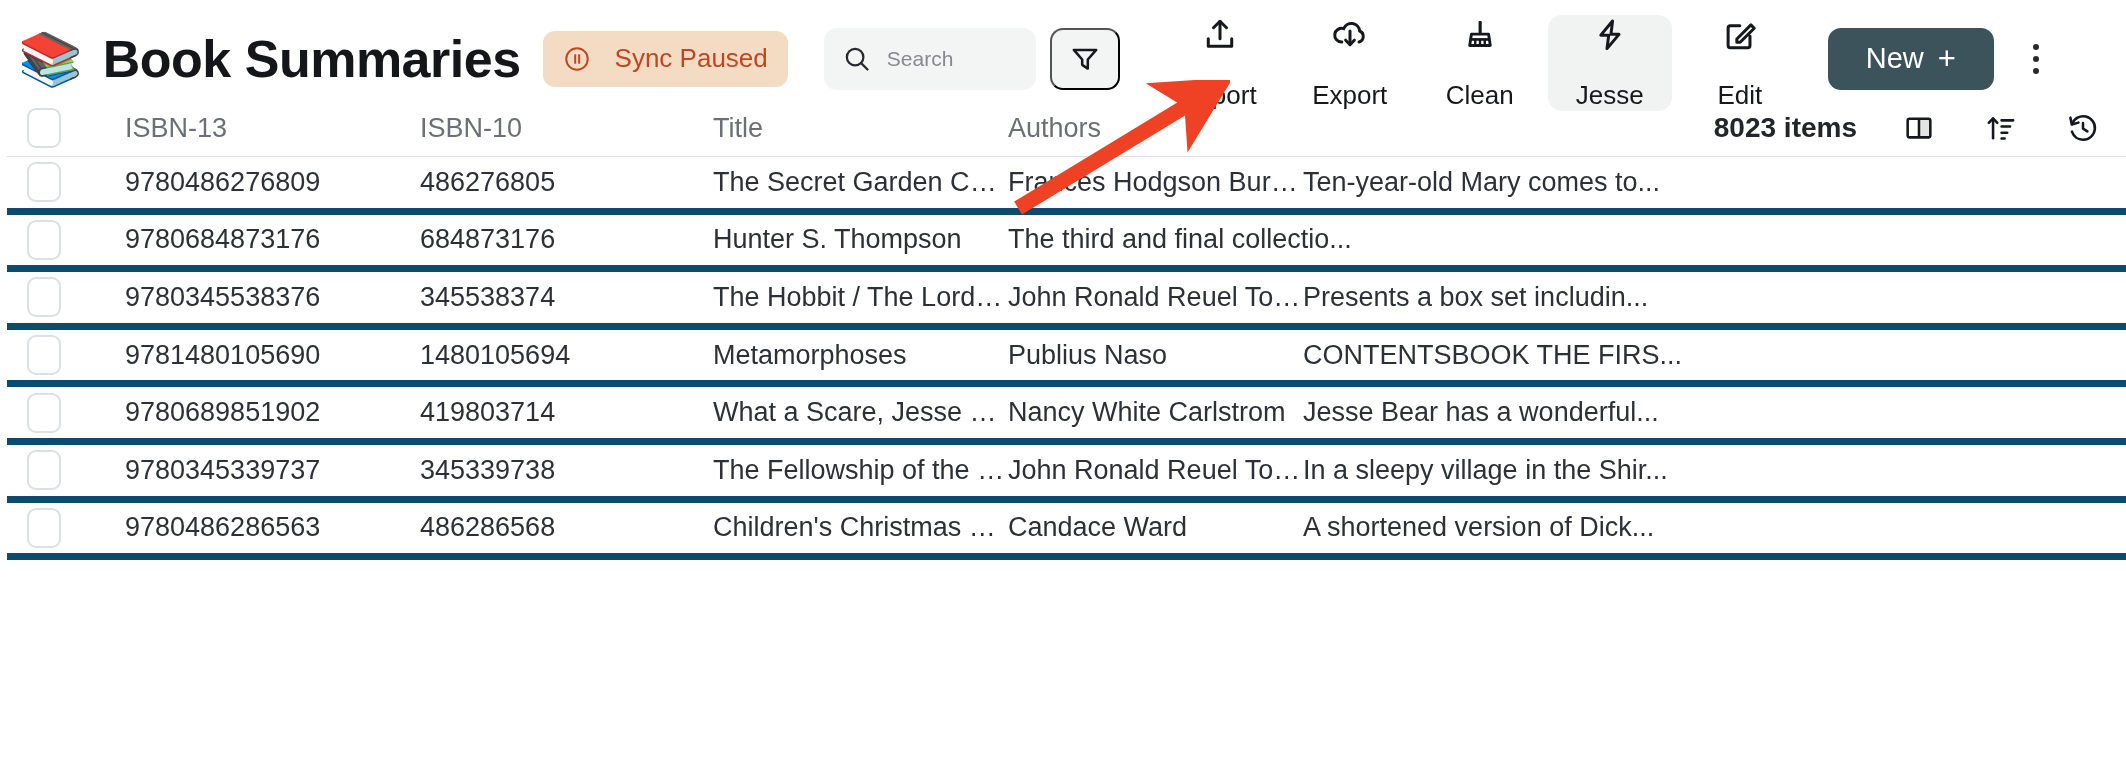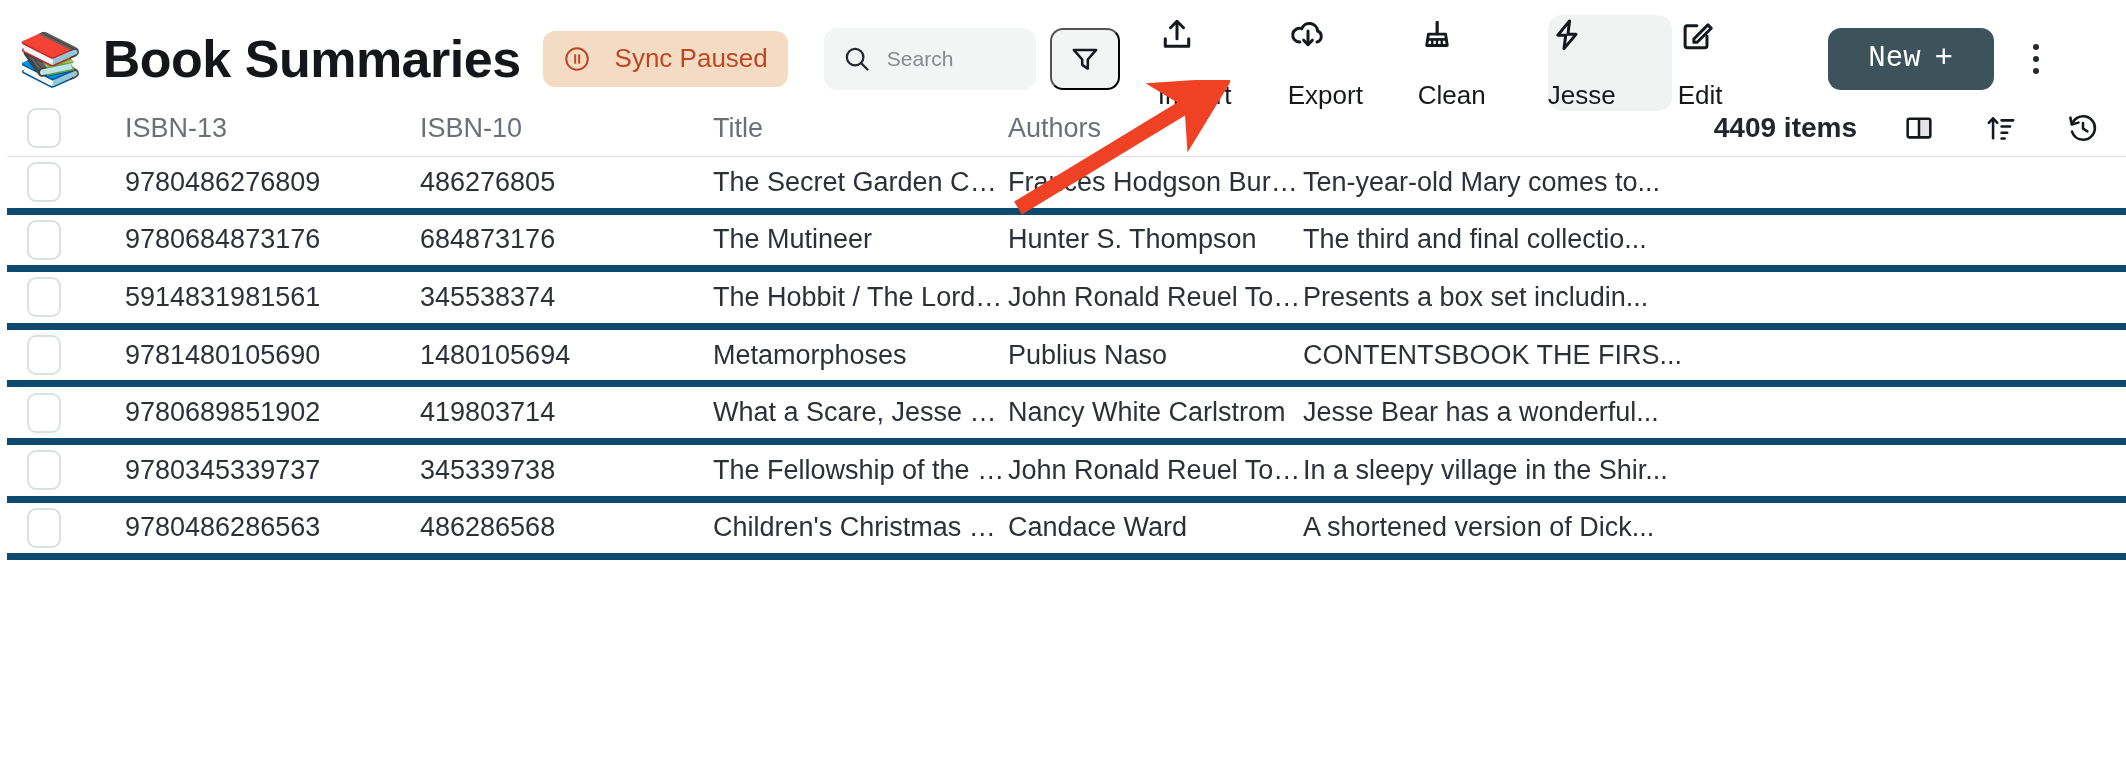--- a/index.html
+++ b/index.html
@@ -111,21 +111,21 @@
     display: flex;
     align-items: flex-end;
     gap: 6px;
   }
   .act {
     width: 124px;
     height: 96px;
     border-radius: 14px;
     display: flex;
     flex-direction: column;
-    align-items: flex-start;
+    align-items: center;
     justify-content: center;
     gap: 24px;
     background: transparent;
     border: 0;
     cursor: pointer;
   }
   .act.active { background: #f1f3f2; }
   .act .ico { height: 42px; display: flex; align-items: center; justify-content: center; }
   .act .lbl {
     font-size: 26px;
@@ -138,21 +138,21 @@
   #new-btn {
     margin-left: 26px;
     margin-bottom: 18px;
     height: 62px;
     min-width: 166px;
     background: #3c535b;
     border: 0;
     border-radius: 13px;
     color: #ffffff;
     font-size: 29px;
-    font-family: Liberation Mono, monospace;
+    font-family: Liberation Sans, sans-serif;
     display: flex;
     align-items: center;
     justify-content: center;
     gap: 14px;
     cursor: pointer;
     padding: 0 20px;
   }
   #new-plus { font-size: 31px; line-height: 1; }
 
   #kebab-btn {
@@ -364,21 +364,21 @@
         <span class="hdr-txt">ISBN-10</span>
       </div>
       <div class="cell c-title">
         <span class="hdr-txt">Title</span>
       </div>
       <div class="cell c-auth">
         <span class="hdr-txt">Authors</span>
       </div>
 
       <div id="head-right">
-        <span id="item-count">4409 items</span>
+        <span id="item-count">8023 items</span>
 
         <span class="hicon">
           <svg width="34" height="34" viewBox="0 0 24 24">
             <rect x="4" y="5.4" width="16" height="13.2" rx="1.3" fill="none" stroke="#15181c" stroke-width="1.8"></rect>
             <line x1="12" y1="5.4" x2="12" y2="18.6" stroke="#15181c" stroke-width="1.8"></line>
             <rect x="12.9" y="6.3" width="6.2" height="11.4" fill="#15181c" opacity="0.12"></rect>
           </svg>
         </span>
 
         <span class="hicon">
@@ -423,36 +423,33 @@
         <div class="row">
           <div class="cell c-check">
             <span class="chk"></span>
           </div>
           <div class="cell c-isbn13">
             <span class="cell-txt">9780684873176</span>
           </div>
           <div class="cell c-isbn10">
             <span class="cell-txt">684873176</span>
           </div>
-          <div class="cell c-title">
-            <span class="cell-txt">The Mutineer</span>
-          </div>
           <div class="cell c-auth">
             <span class="cell-txt">Hunter S. Thompson</span>
           </div>
           <div class="cell c-sum">
             <span class="cell-txt">The third and final collectio...</span>
           </div>
         </div>
         <div class="row">
           <div class="cell c-check">
             <span class="chk"></span>
           </div>
           <div class="cell c-isbn13">
-            <span class="cell-txt">5914831981561</span>
+            <span class="cell-txt">9780345538376</span>
           </div>
           <div class="cell c-isbn10">
             <span class="cell-txt">345538374</span>
           </div>
           <div class="cell c-title">
             <span class="cell-txt">The Hobbit / The Lord of th...</span>
           </div>
           <div class="cell c-auth">
             <span class="cell-txt">John Ronald Reuel Tolkien</span>
           </div>

